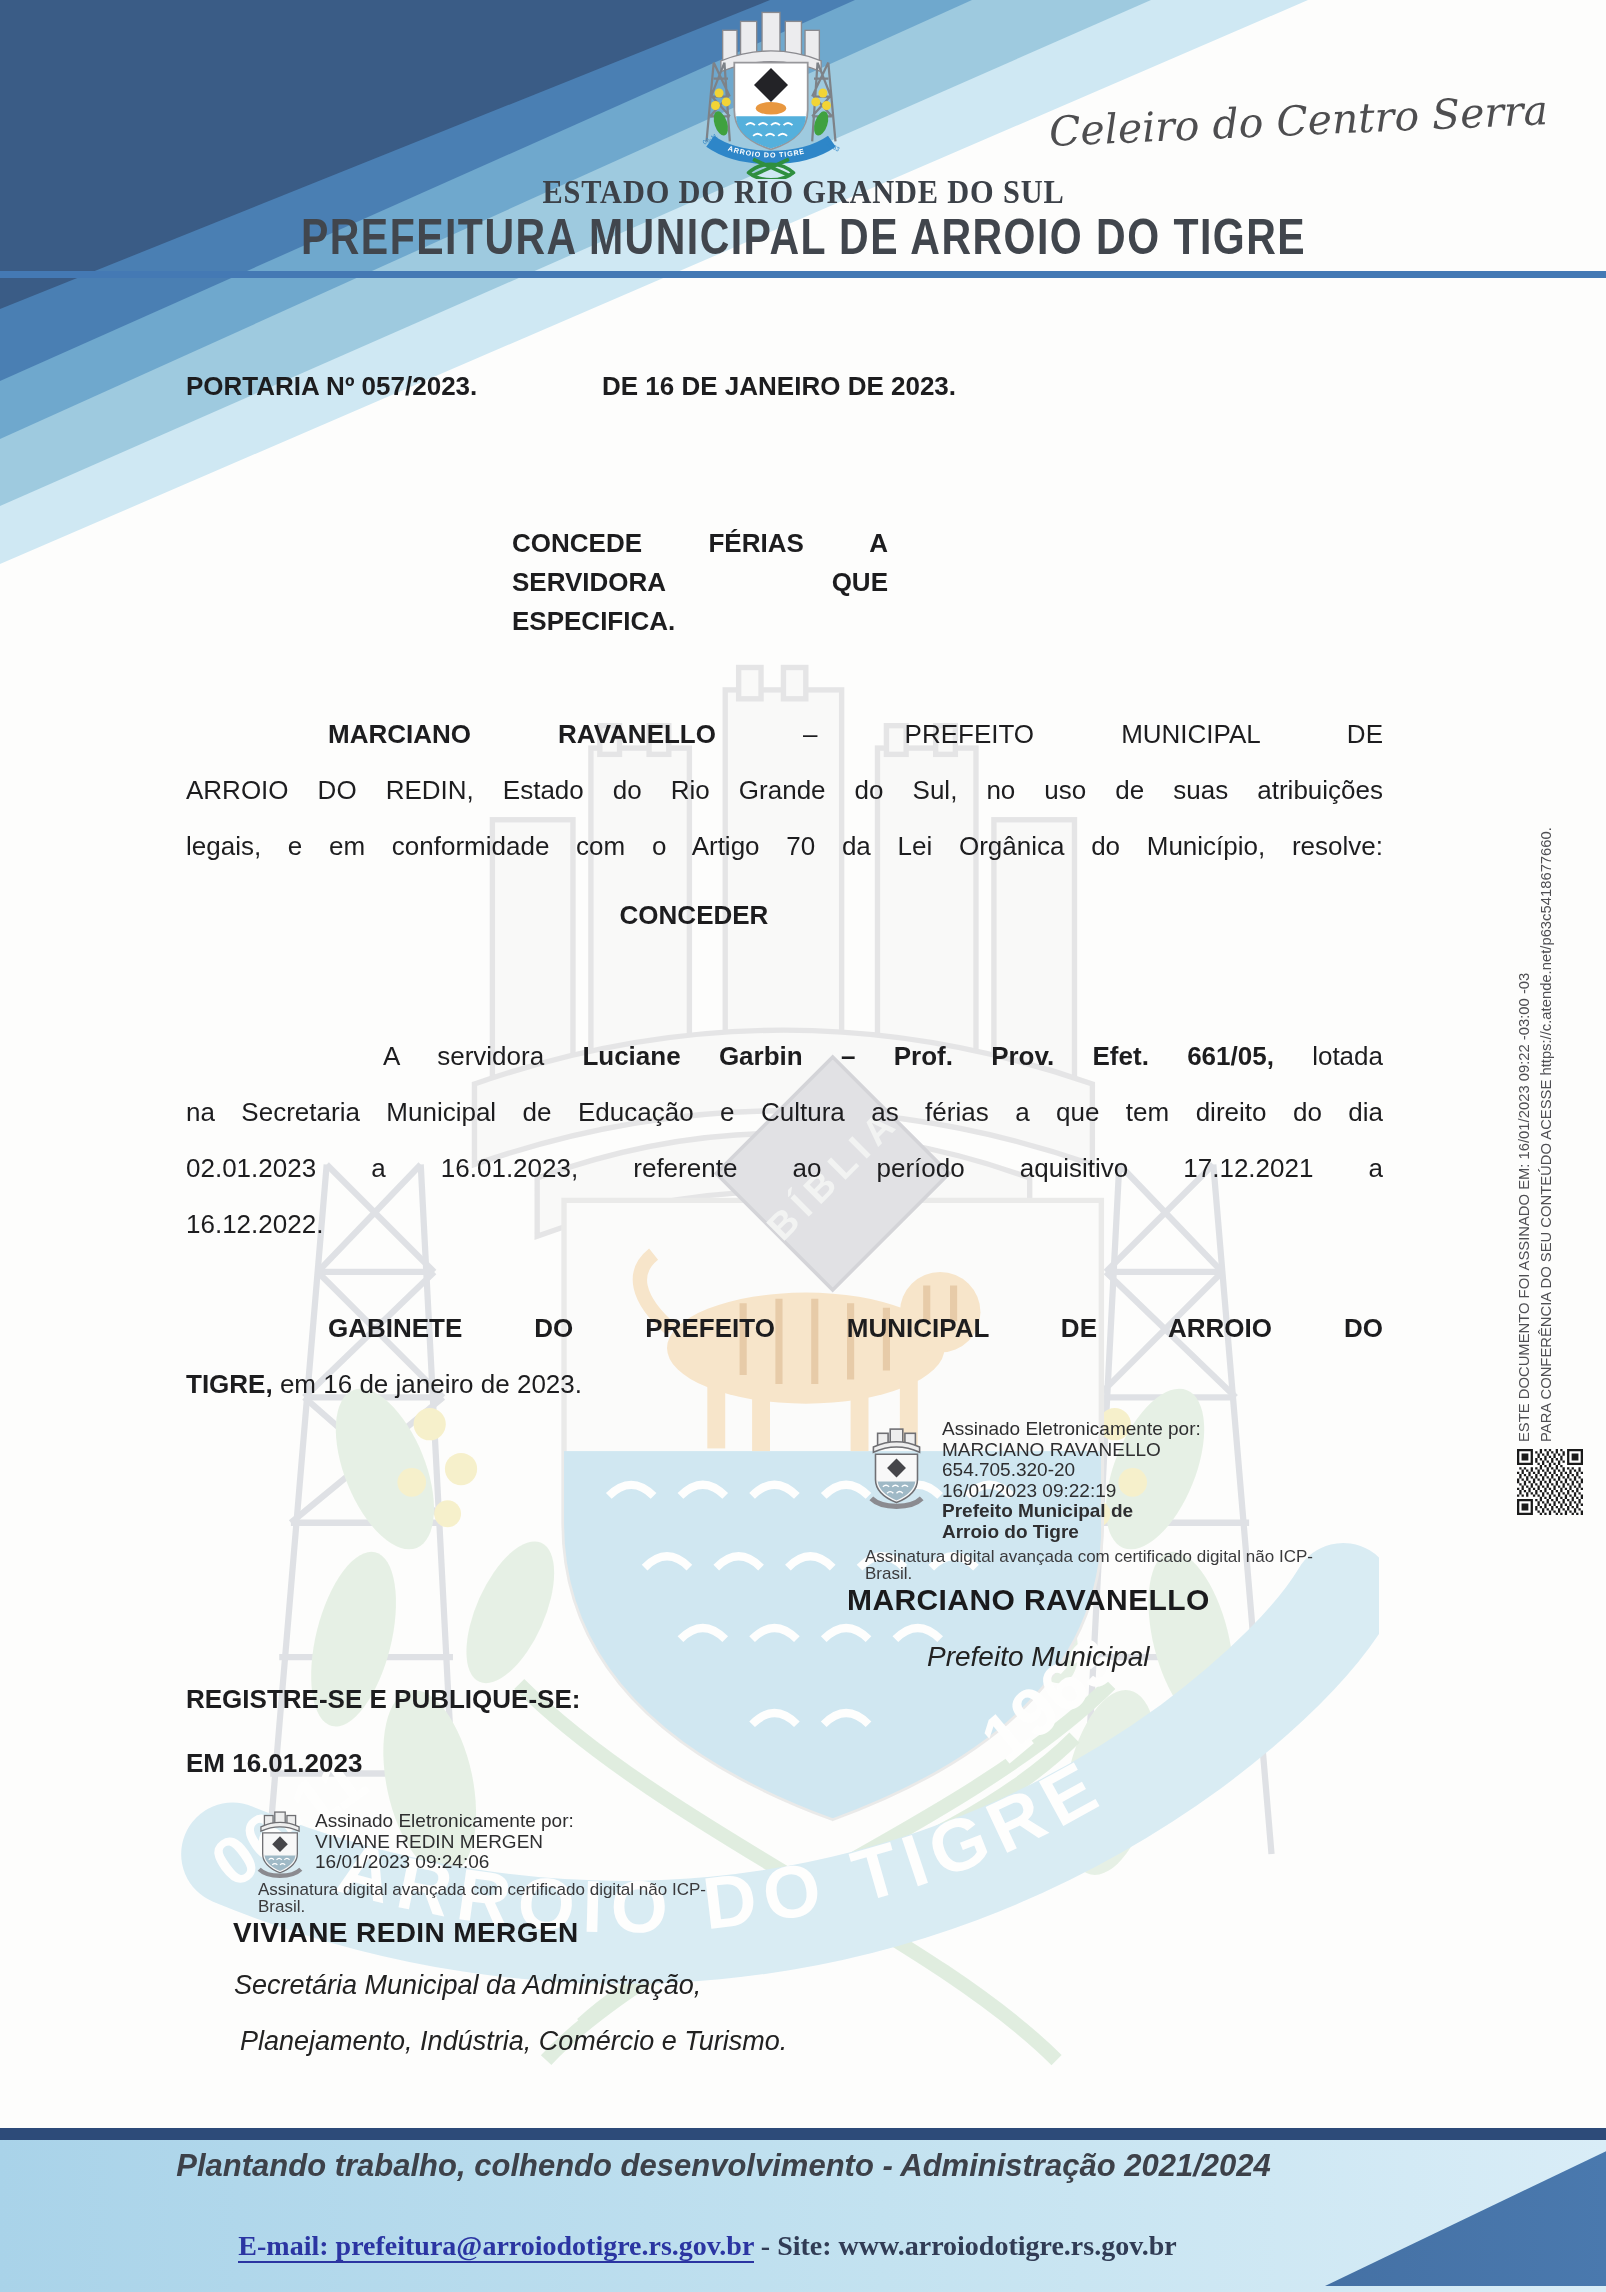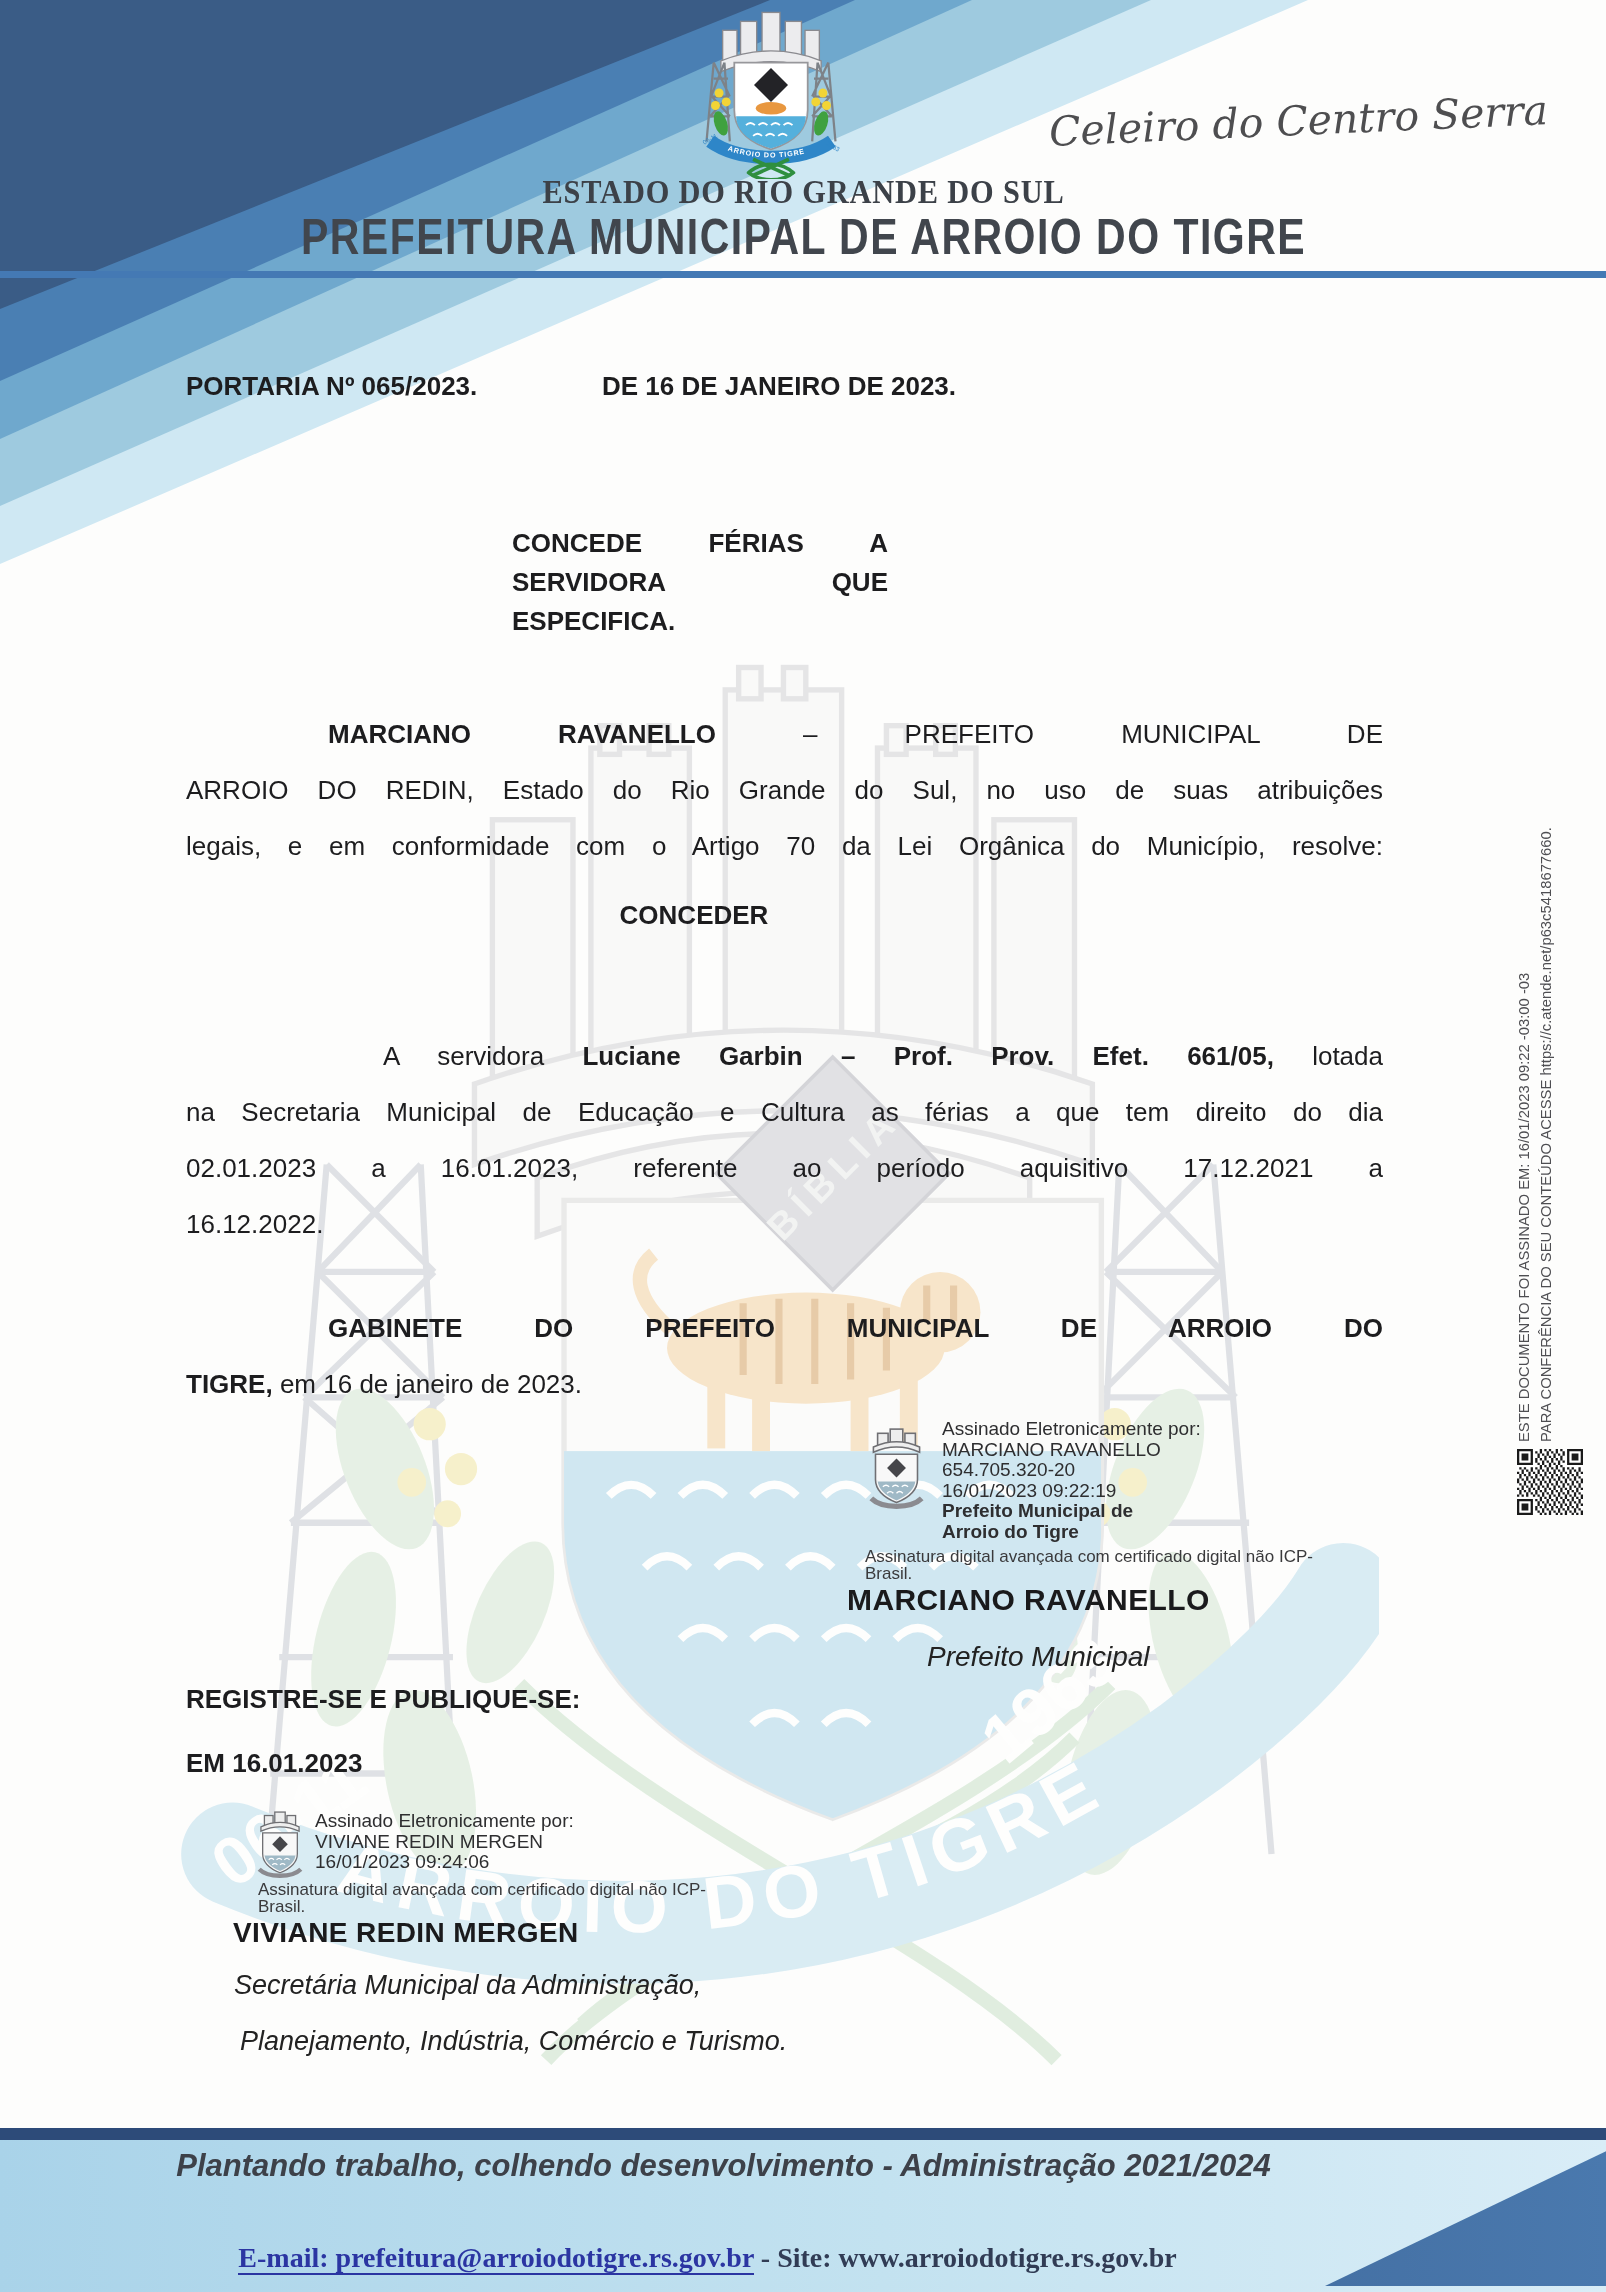--- a/index.html
+++ b/index.html
@@ -45,21 +45,21 @@
   .fbg{position:absolute;left:0;top:2140px;width:1607px;height:153px;
        background:linear-gradient(90deg,#a9d3e9 0%,#c3e2f0 55%,#d9edf7 100%);}
   .ftri{position:absolute;left:0;top:2140px;width:1607px;height:153px;
        clip-path:polygon(1325px 146px,1607px 10.7px,1607px 146px);
        background:linear-gradient(90deg,#2c4a78,#4a79ae);}
   .fslogan{position:absolute;left:0;top:2148px;width:1415px;text-align:center;
        font-weight:bold;font-style:italic;font-size:31px;color:#3d4149;margin-left:16px;}
   .faddr{position:absolute;left:0;top:2191px;width:1415px;text-align:center;
        font-family:"Liberation Serif",serif;font-weight:bold;font-size:28px;color:#2e3a52;}
   .femail{position:absolute;left:0;top:2230px;width:1415px;text-align:center;
-       font-family:"Liberation Serif",serif;font-weight:bold;font-size:28px;color:#313c55;margin-top:12px;}
+       font-family:"Liberation Serif",serif;font-weight:bold;font-size:28px;color:#313c55;}
   .femail .lnk{color:#2b35a2;border-bottom:2.7px double #2b35a2;}
   .wm{position:absolute;left:161px;top:663px;width:1218px;height:1415px;opacity:.6;}
   .z2{z-index:2;}
 </style>
 </head>
 <body>
 
 <div class="page">
 
   <div>
@@ -200,21 +200,21 @@
       <path d="M470,1520 C 600,1400 880,1340 1020,1200"></path>
     </g>
     <path id="wmRibbon" d="M80,1330 C 420,1470 820,1450 1150,1210 C 1230,1150 1290,1090 1320,1040" stroke="#c2e1ee" stroke-width="115" fill="none" stroke-linecap="round"></path>
     <text font-size="82" font-weight="bold" letter-spacing="10" fill="#ffffff">
       <textPath href="#wmRibbon" startOffset="120">ARROIO DO TIGRE</textPath>
     </text>
     <text x="55" y="1330" transform="rotate(-36 130 1310)" font-size="76" font-weight="bold" fill="#ffffff">06-11</text>
     <text x="905" y="1195" transform="rotate(-40 975 1160)" font-size="76" font-weight="bold" fill="#ffffff">1963</text>
   </svg>
 
-  <div class="abs z2 bt b" style="left:186px;top:371px;">PORTARIA Nº 065/2023.</div>
+  <div class="abs z2 bt b" style="left:186px;top:371px;">PORTARIA Nº 057/2023.</div>
   <div class="abs z2 bt b" style="left:602px;top:371px;">DE 16 DE JANEIRO DE 2023.</div>
 
   <div class="sum bt z2">
     <div class="s1">CONCEDE FÉRIAS A SERVIDORA QUE</div>
     <div class="s2">ESPECIFICA.</div>
   </div>
 
   <div class="para bt z2" style="top:706px;">
     <div class="ln" style="text-indent:142px;"><span class="b">MARCIANO RAVANELLO</span><span> – PREFEITO MUNICIPAL DE</span></div>
     <div class="ln">ARROIO DO REDIN, Estado do Rio Grande do Sul, no uso de suas atribuições</div>

